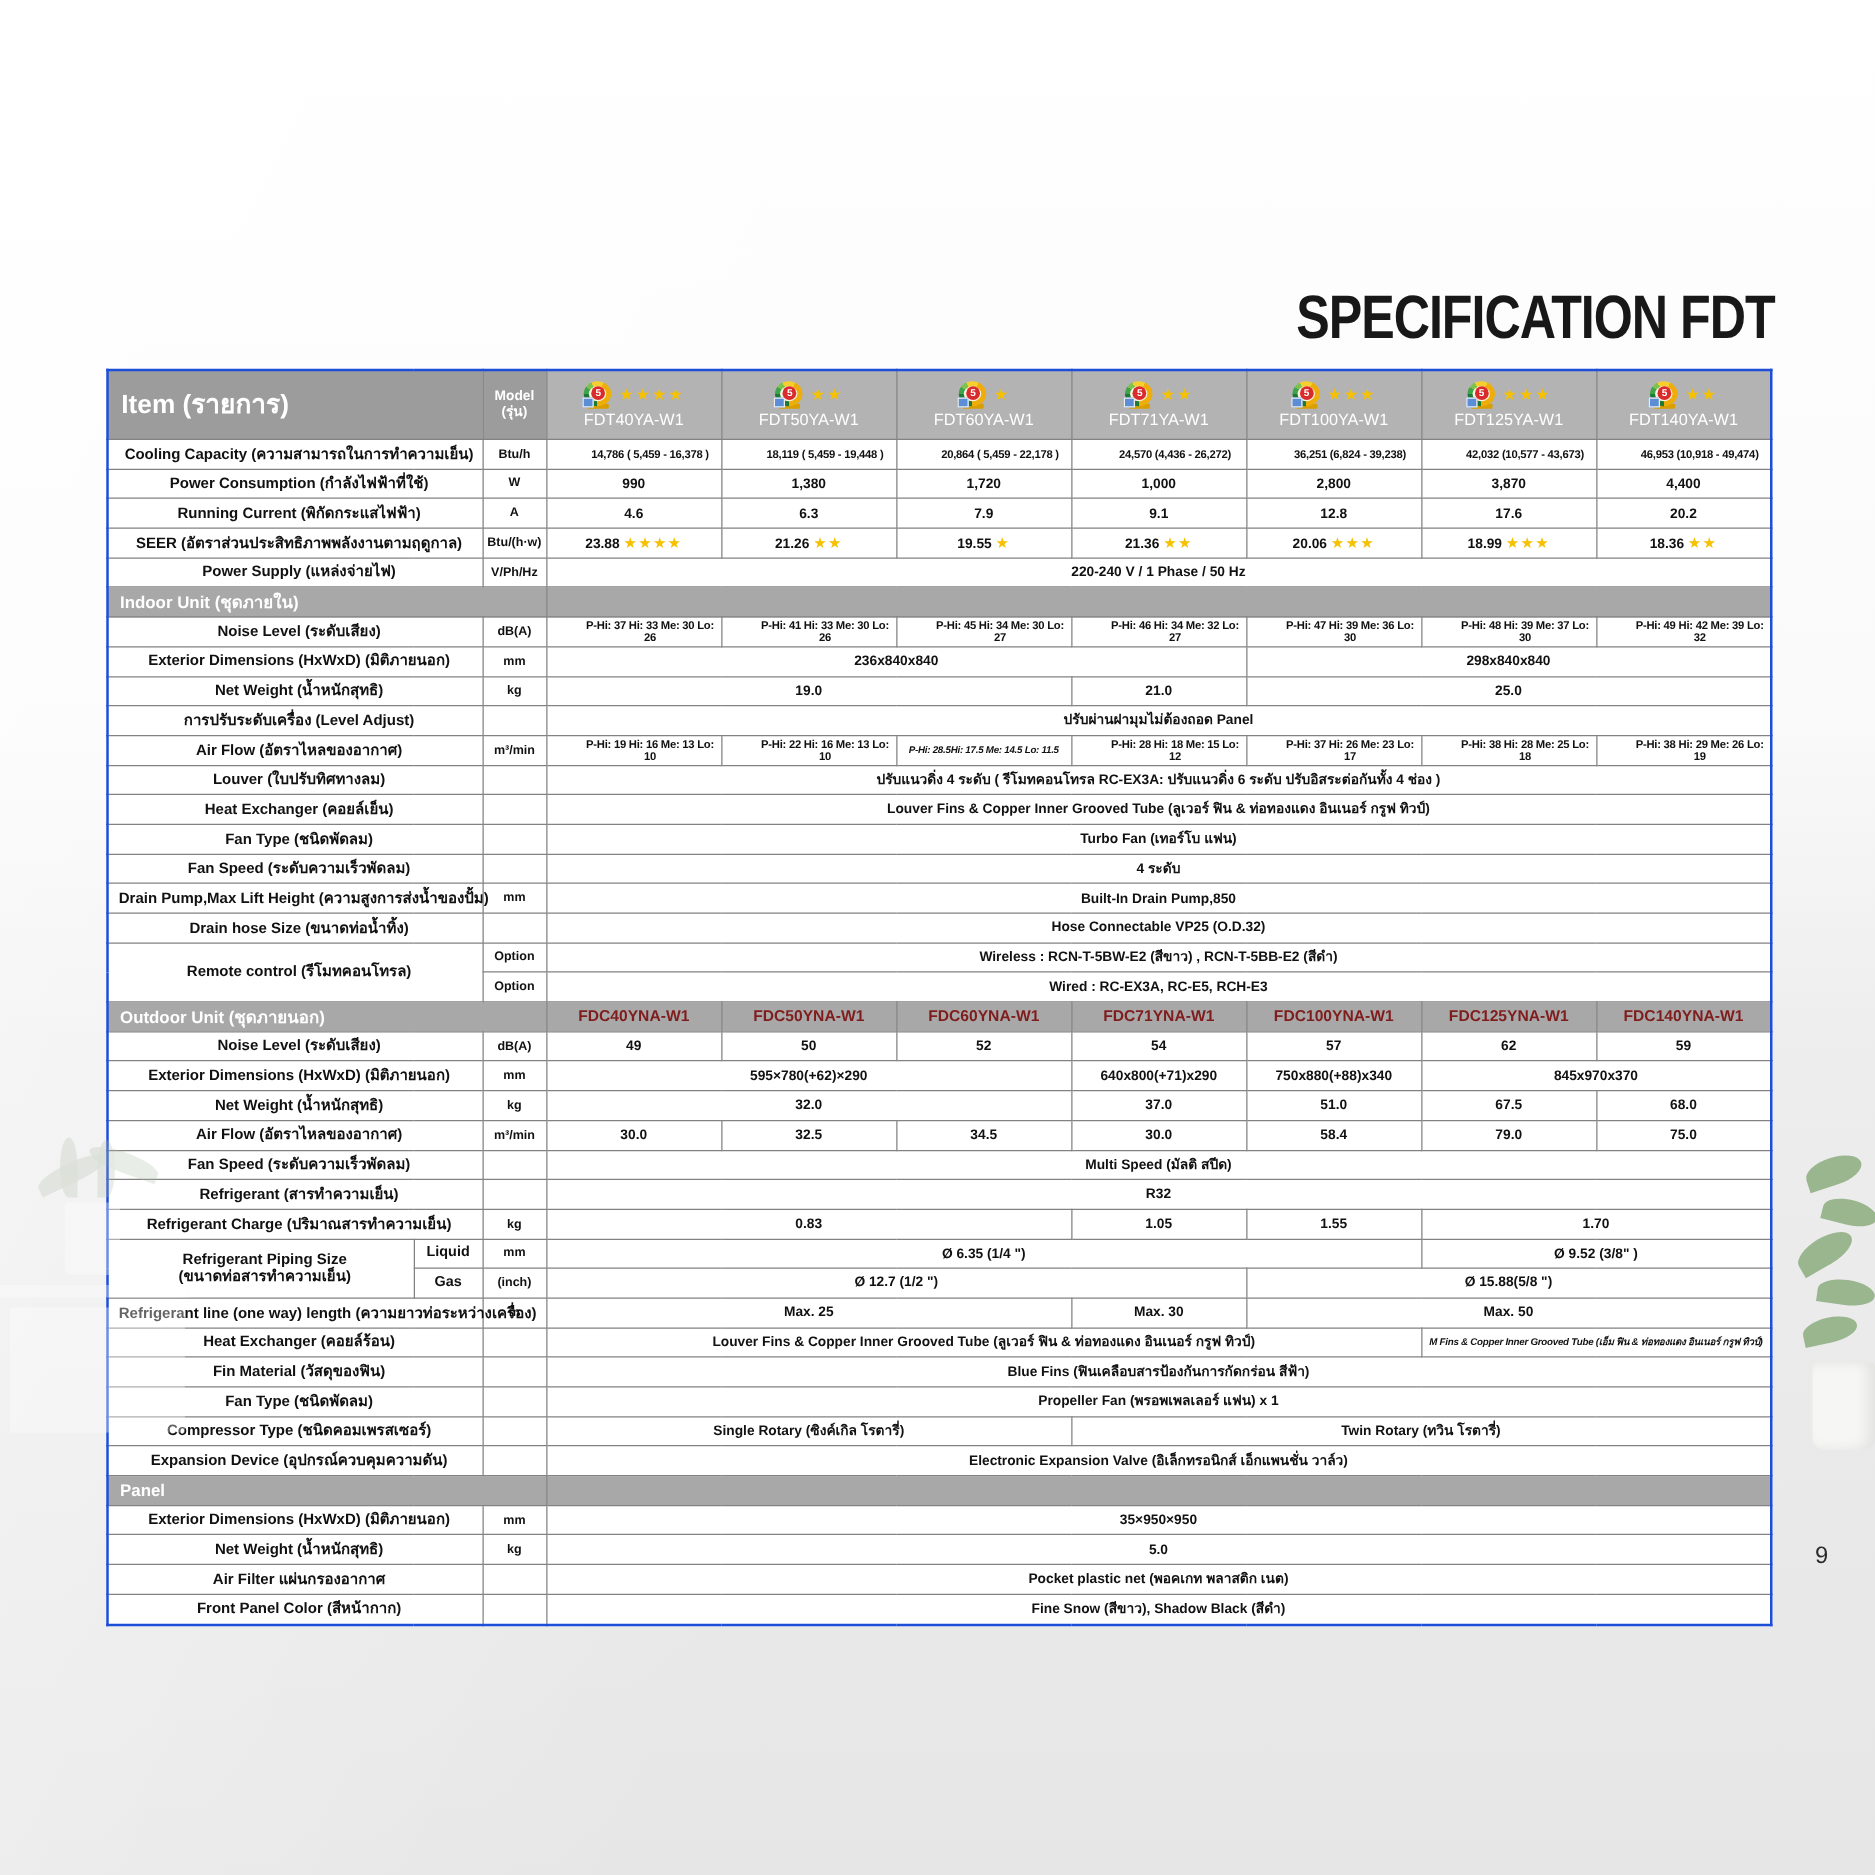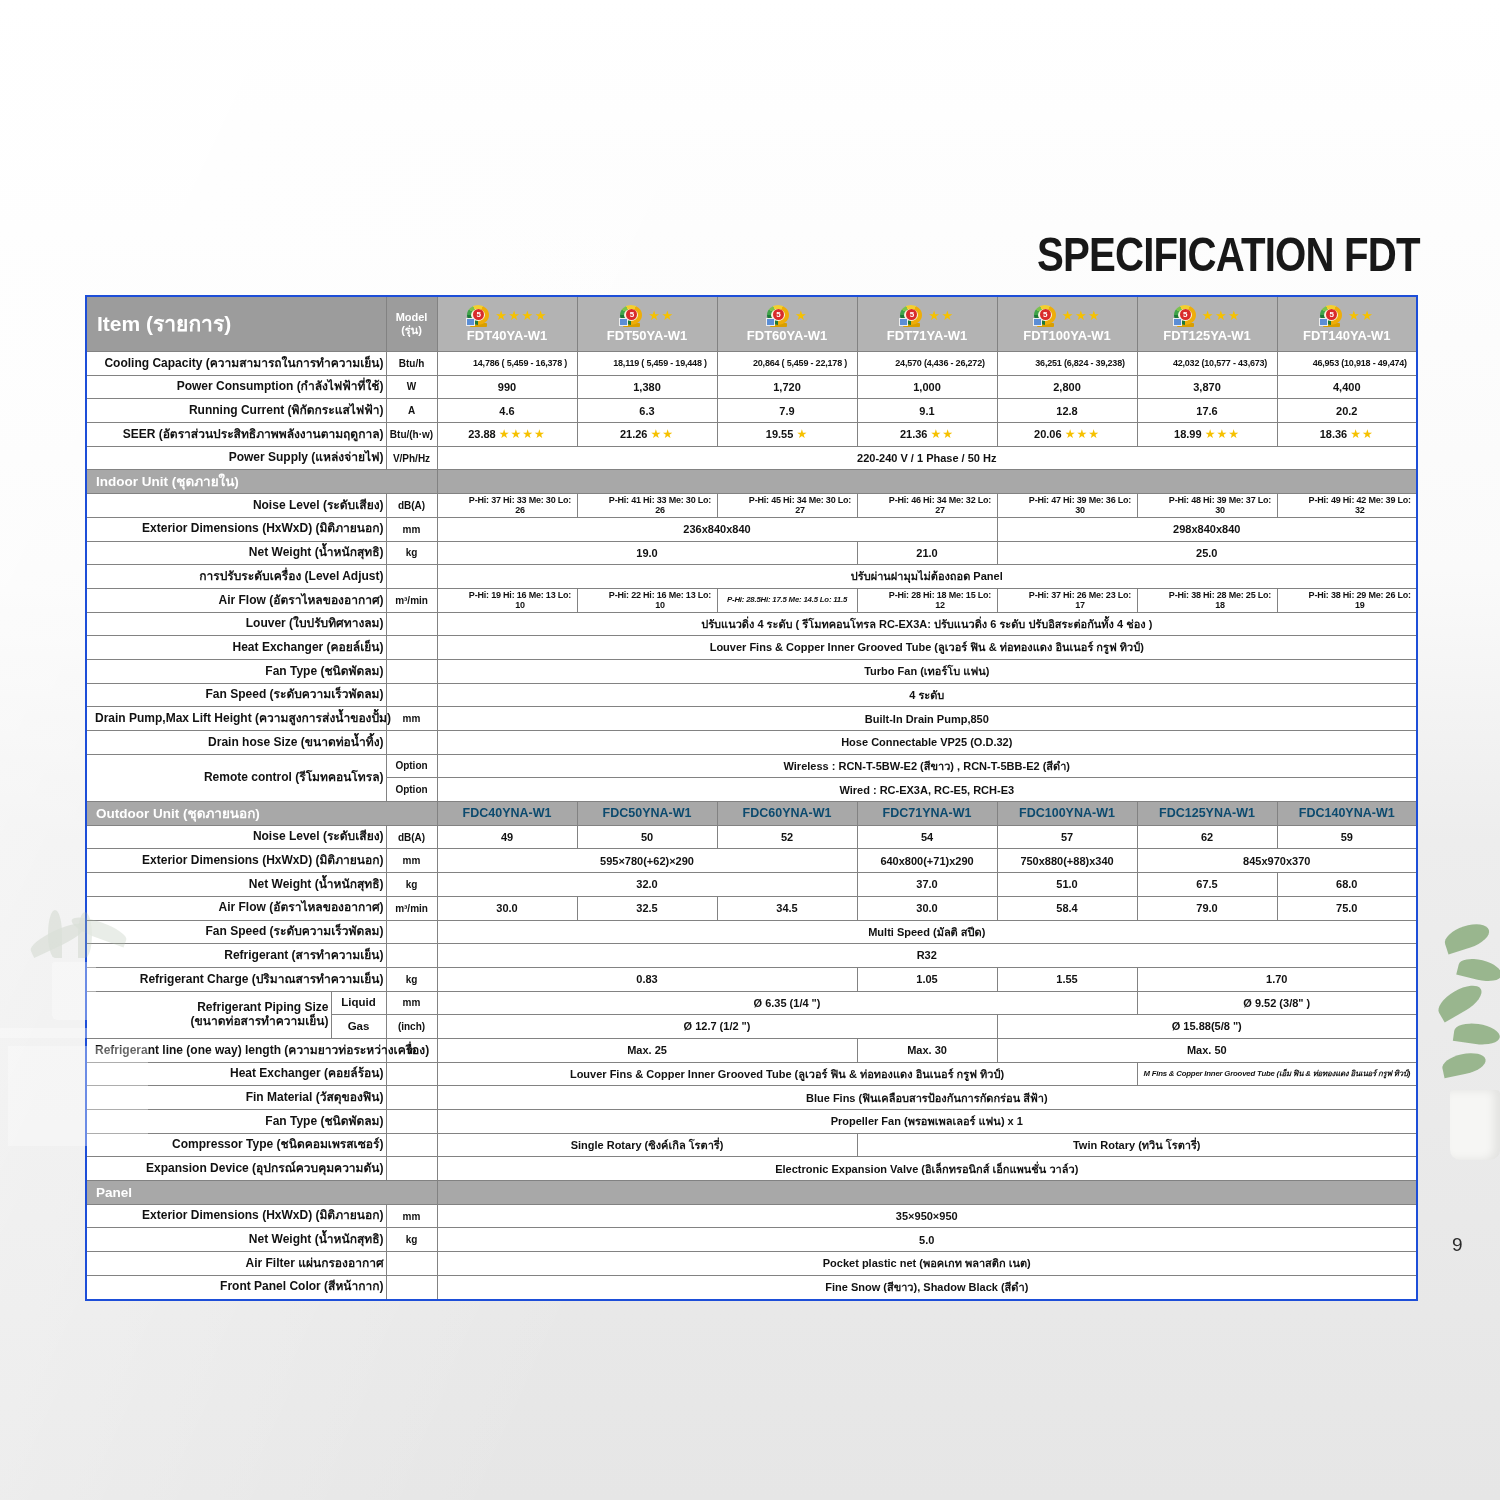--- a/index.html
+++ b/index.html
@@ -20,25 +20,25 @@
     border-collapse:collapse;table-layout:fixed;
     border:2px solid #1d4ed8;background:#fff;
   }
   td{border:1px solid #828282;height:22.7px;padding:0 2px;vertical-align:middle;
      text-align:center;color:#111;line-height:1.12;}
   tr.head td{height:50px;}
   .item-head{background:#9c9c9c;color:#fff;font-size:21px;font-weight:bold;text-align:left;padding-left:10px;}
   .model-head{background:#9c9c9c;color:#fff;font-size:11px;font-weight:bold;line-height:1.15;}
   .model-cell{background:#b3b3b3;padding:2px 0;}
   .badge-row{display:flex;align-items:center;justify-content:center;gap:5px;height:24px;}
-  .model-name{color:#fff;font-weight:bold;font-size:13px;margin-top:1px;}
+  .model-name{color:#fff;font-weight:normal;font-size:13px;margin-top:1px;}
   .sec-label{background:#a8a8a8;color:#fff;font-weight:bold;font-size:13.5px;text-align:left;padding-left:9px;}
   .sec-fill{background:#a8a8a8;}
-  .sec-model{background:#a8a8a8;color:#0c4a6e;font-weight:bold;font-size:12.5px;}
-  .lbl{text-align:right;font-weight:bold;font-size:12px;padding-left:8px;white-space:nowrap;}
+  .sec-model{background:#a8a8a8;color:#7f1d1d;font-weight:bold;font-size:12.5px;}
+  .lbl{text-align:center;font-weight:bold;font-size:12px;padding-left:8px;white-space:nowrap;}
   .sub{font-weight:bold;font-size:11.5px;}
   .unit{font-weight:bold;font-size:10px;padding:0 1px;}
   .val{font-weight:bold;font-size:11px;}
   .val.sm{font-size:9px;letter-spacing:-.2px;padding-left:28px;}
   .val.xs{font-size:7.8px;letter-spacing:-.2px;font-style:italic;}
   .stars{color:#f6c100;font-size:13px;letter-spacing:1.5px;white-space:nowrap;}
   .val .stars{font-size:12px;letter-spacing:1px;}
   .badge{display:inline-block;width:24px;height:22px;position:relative;flex:0 0 24px;}
   .badge::before{content:"";position:absolute;left:0;bottom:1px;width:7px;height:6px;background:#5b8ed6;border:1px solid #eee;z-index:3;}
   .badge::after{content:"";position:absolute;left:4px;bottom:0;width:17px;height:4px;background:#d99e00;border-radius:1px;z-index:1;}

